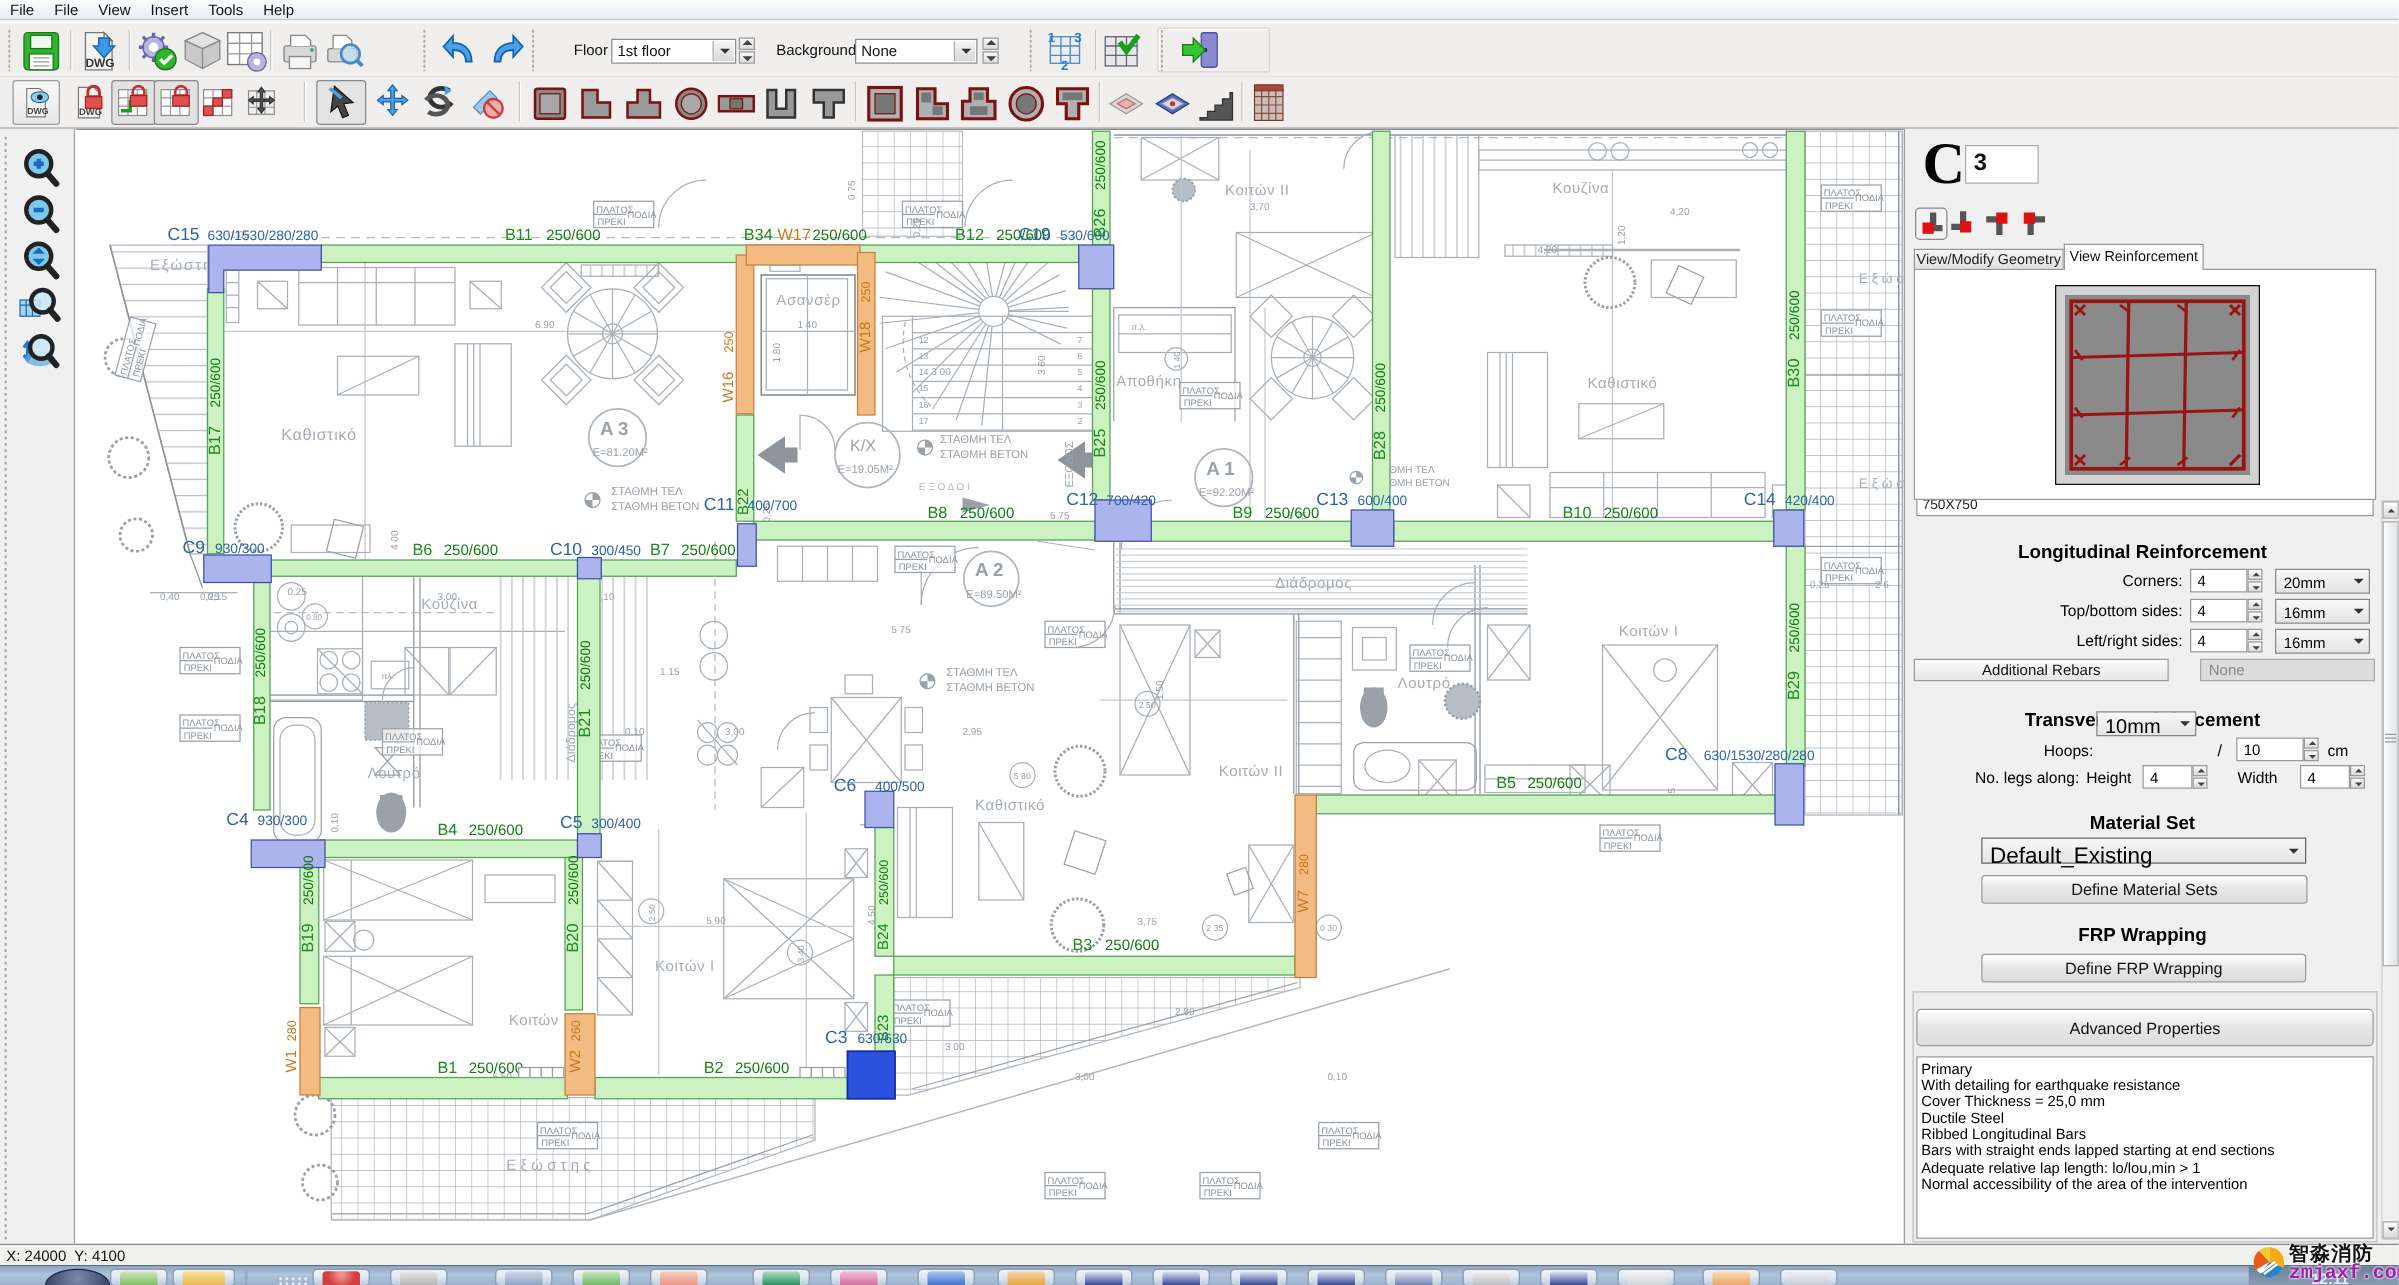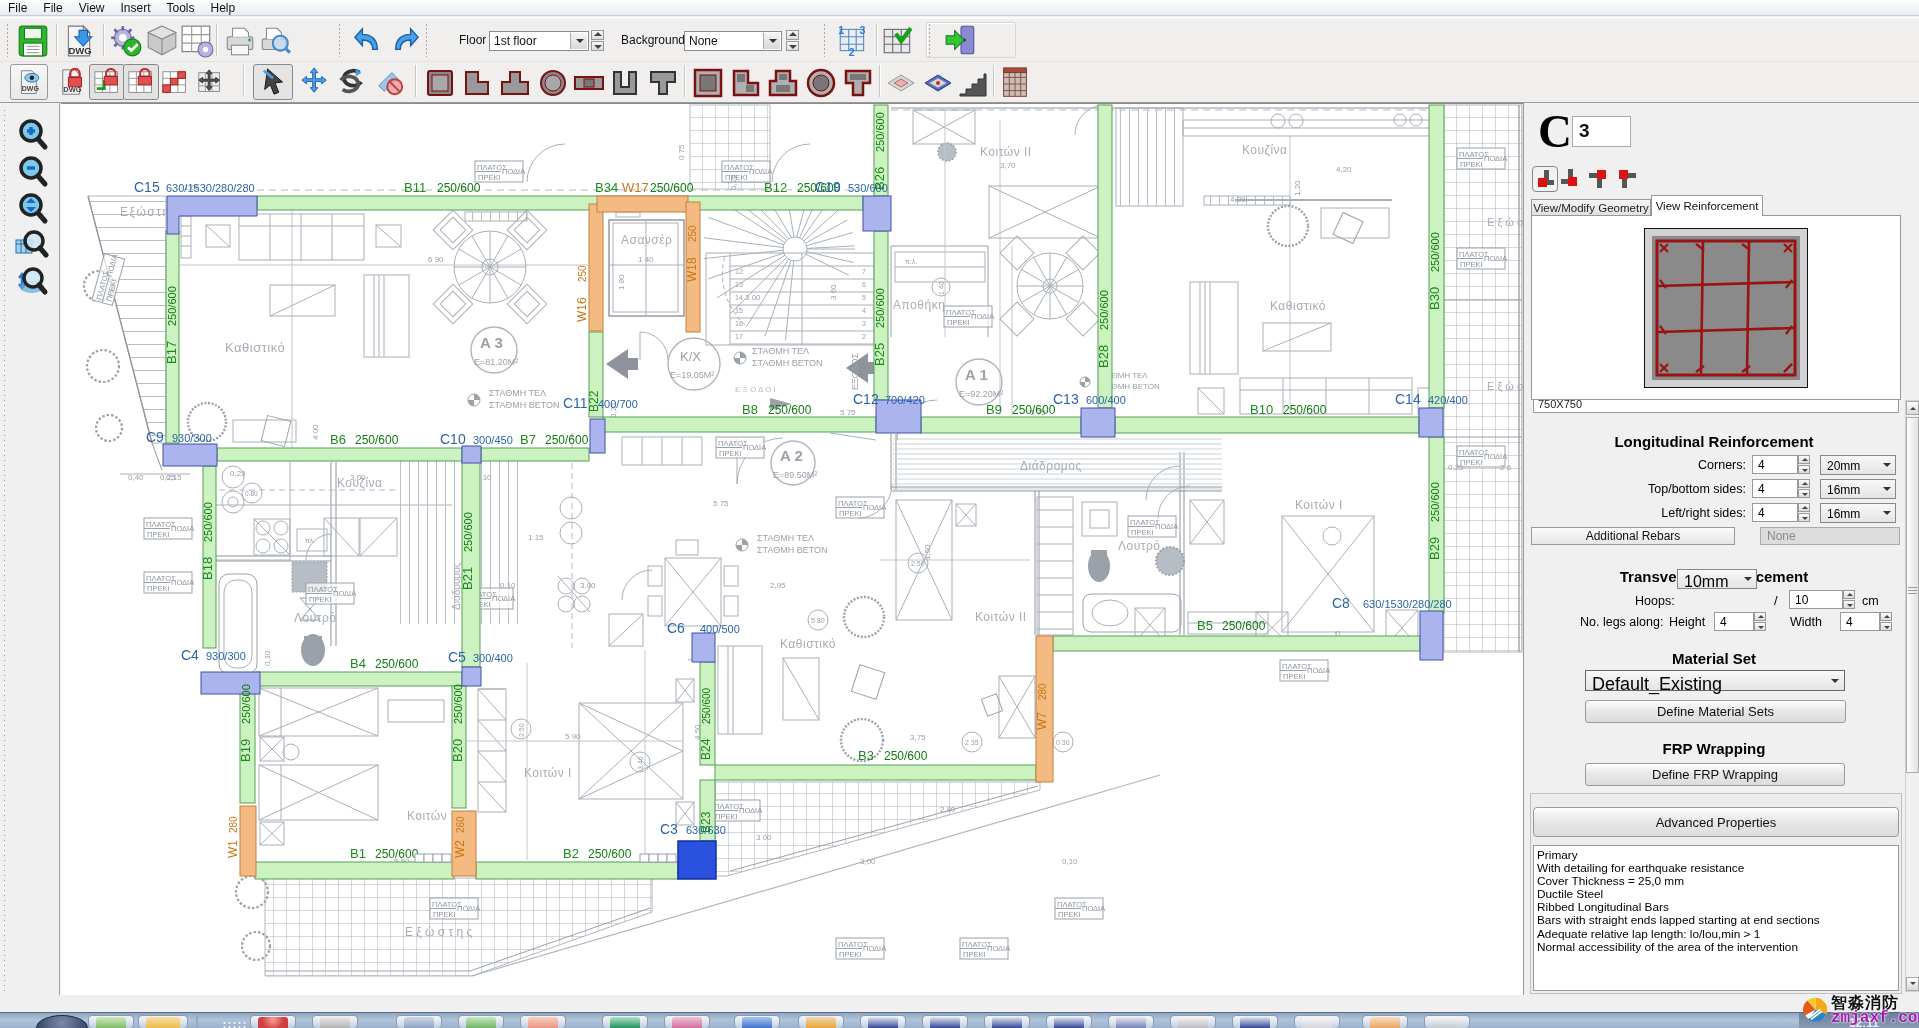--- a/index.html
+++ b/index.html
@@ -1649,20 +1649,23 @@
         <div style="height:13.1px">With detailing for earthquake resistance</div>
         <div style="height:13.1px">Cover Thickness = 25,0 mm</div>
         <div style="height:13.1px">Ductile Steel</div>
         <div style="height:13.1px">Ribbed Longitudinal Bars</div>
         <div style="height:13.1px">Bars with straight ends lapped starting at end sections</div>
         <div style="height:13.1px">Adequate relative lap length: lo/lou,min &gt; 1</div>
         <div style="height:13.1px">Normal accessibility of the area of the intervention</div>
       </div>
     </div>
 
+  <div class="abs" id="statusbar">
+      <span style="position:absolute;left:5px;top:2px">X: 24000&nbsp; Y: 4100</span>
+    </div>
 
   <div class="abs" id="taskbar">
       <div style="position:absolute;right:0;top:0;width:120px;height:16px;background:linear-gradient(#6e8099,#8b9db4)"></div>
       <div style="position:absolute;right:40px;top:3px;font-size:12px;color:#dfeafd;font-weight:bold">12:11</div>
 <div style="position:absolute;left:36px;top:2px;width:52px;height:26px;border-radius:50%;background:radial-gradient(circle at 50% 30%,#7a8aa8,#2a3a58);border:1px solid #1a2a48"></div>
 <div style="position:absolute;left:222px;top:8px;width:24px;height:8px;background-image:radial-gradient(circle,#eef 1px,transparent 1.2px);background-size:5px 4px"></div>
 
 <div style="position:absolute;left:88px;top:2px;width:46px;height:14px;border-radius:4px;background:linear-gradient(rgba(255,255,255,0.85),rgba(255,255,255,0.35));border:1px solid #8a9ab0"></div>
       <div style="position:absolute;left:96px;top:4px;width:30px;height:12px;border-radius:3px 3px 0 0;background:linear-gradient(#cfe8c0,#7ab860)"></div>
 <div style="position:absolute;left:138px;top:2px;width:50px;height:14px;border-radius:4px;background:linear-gradient(rgba(255,255,255,0.85),rgba(255,255,255,0.35));border:1px solid #8a9ab0"></div>

